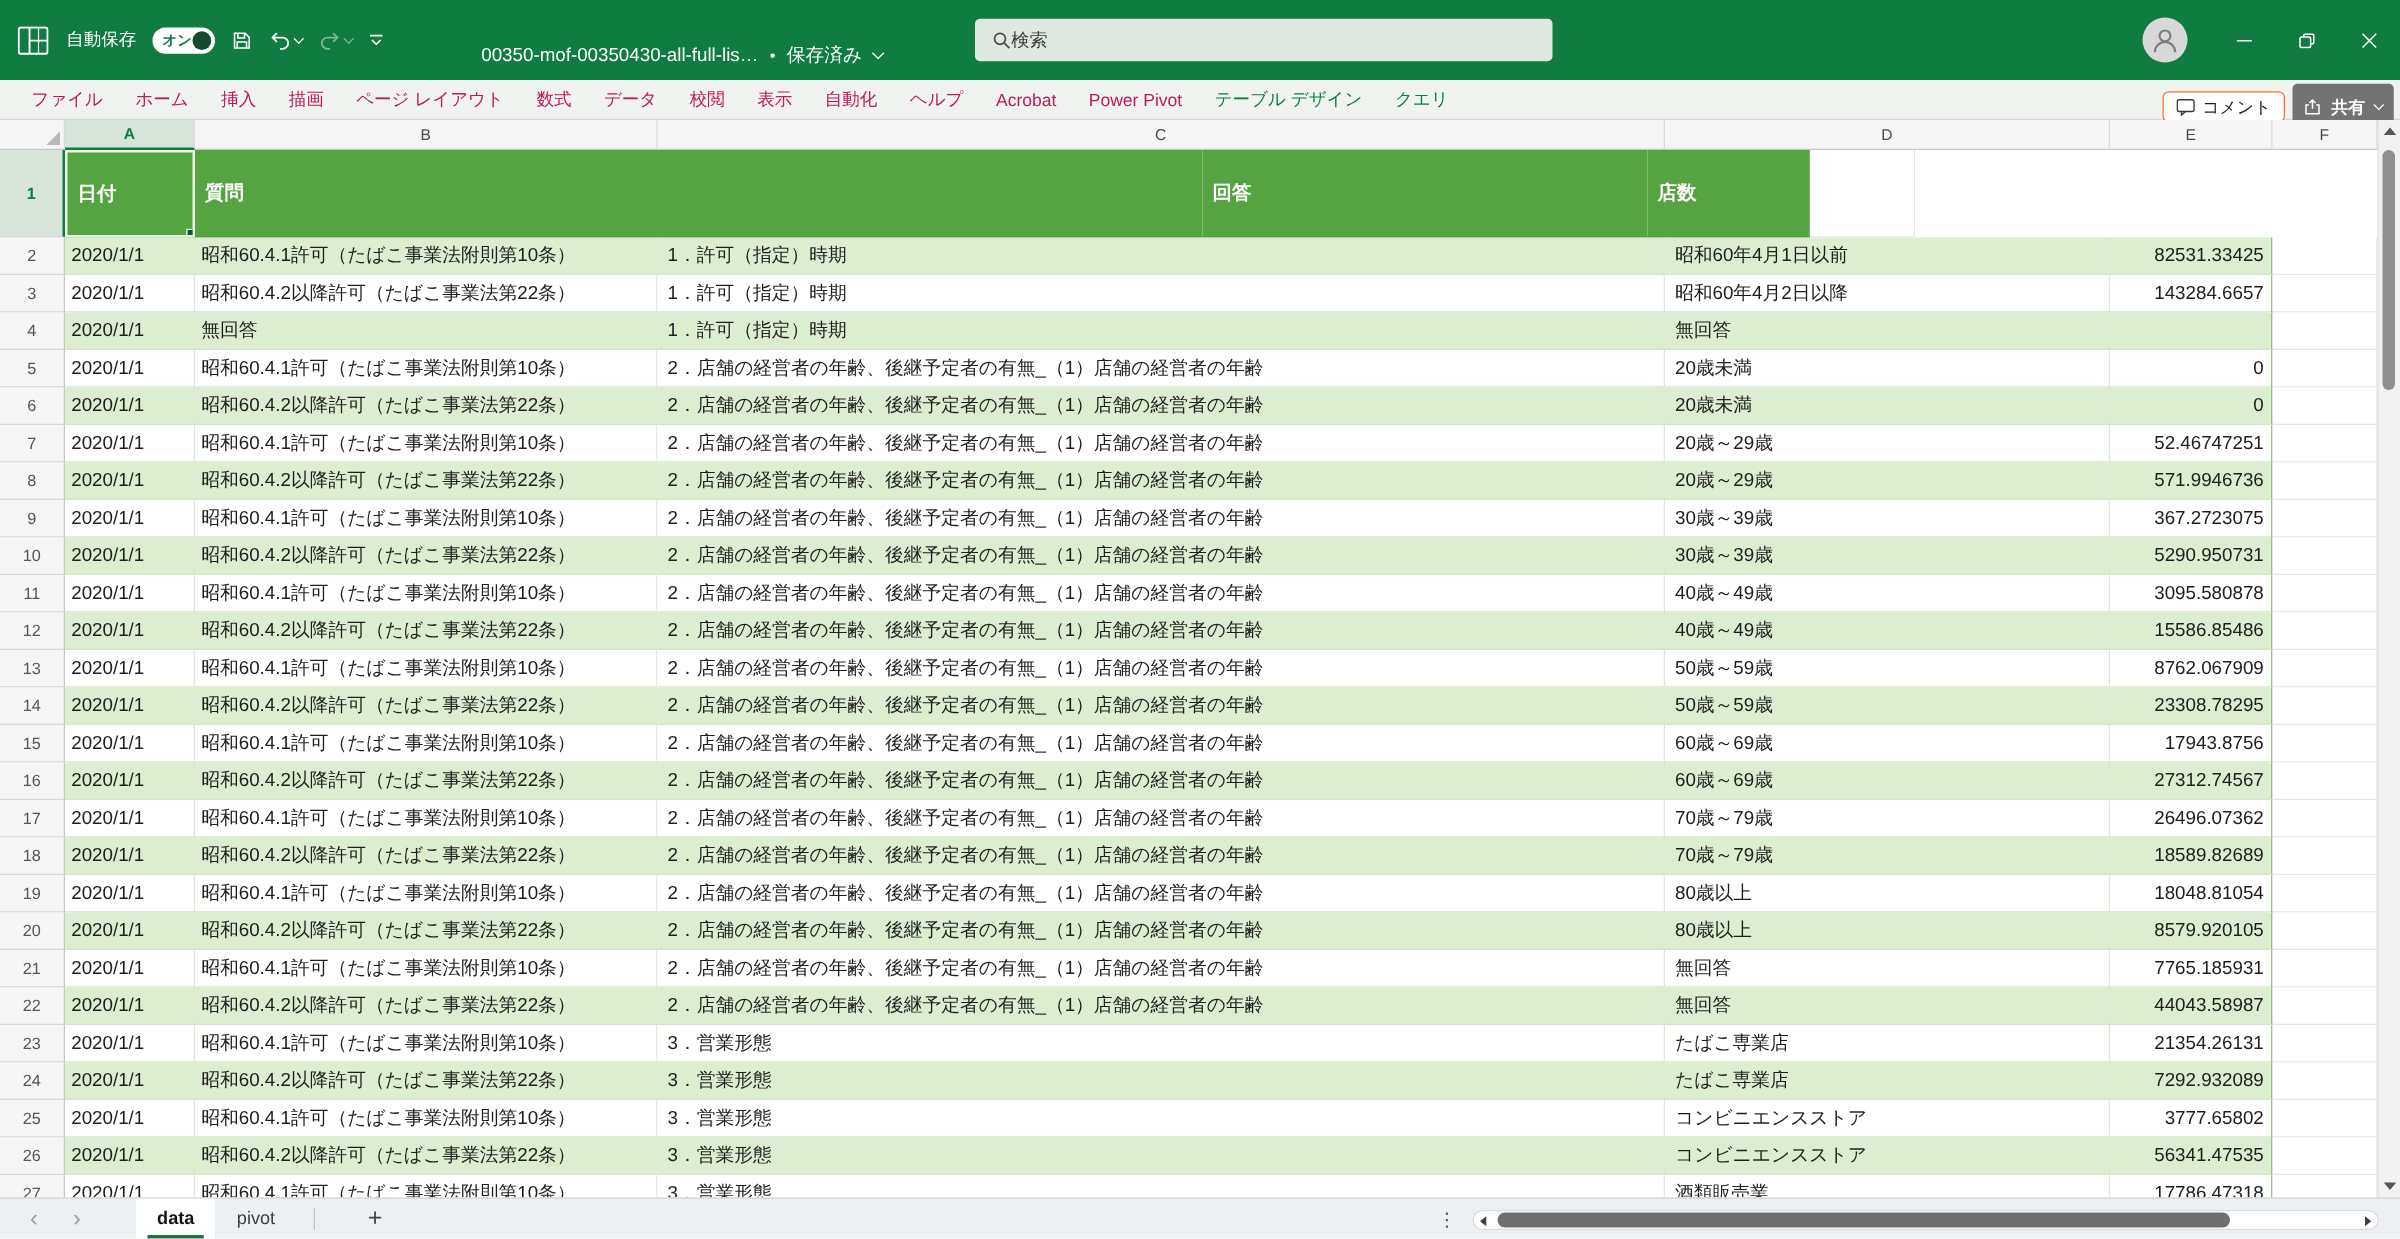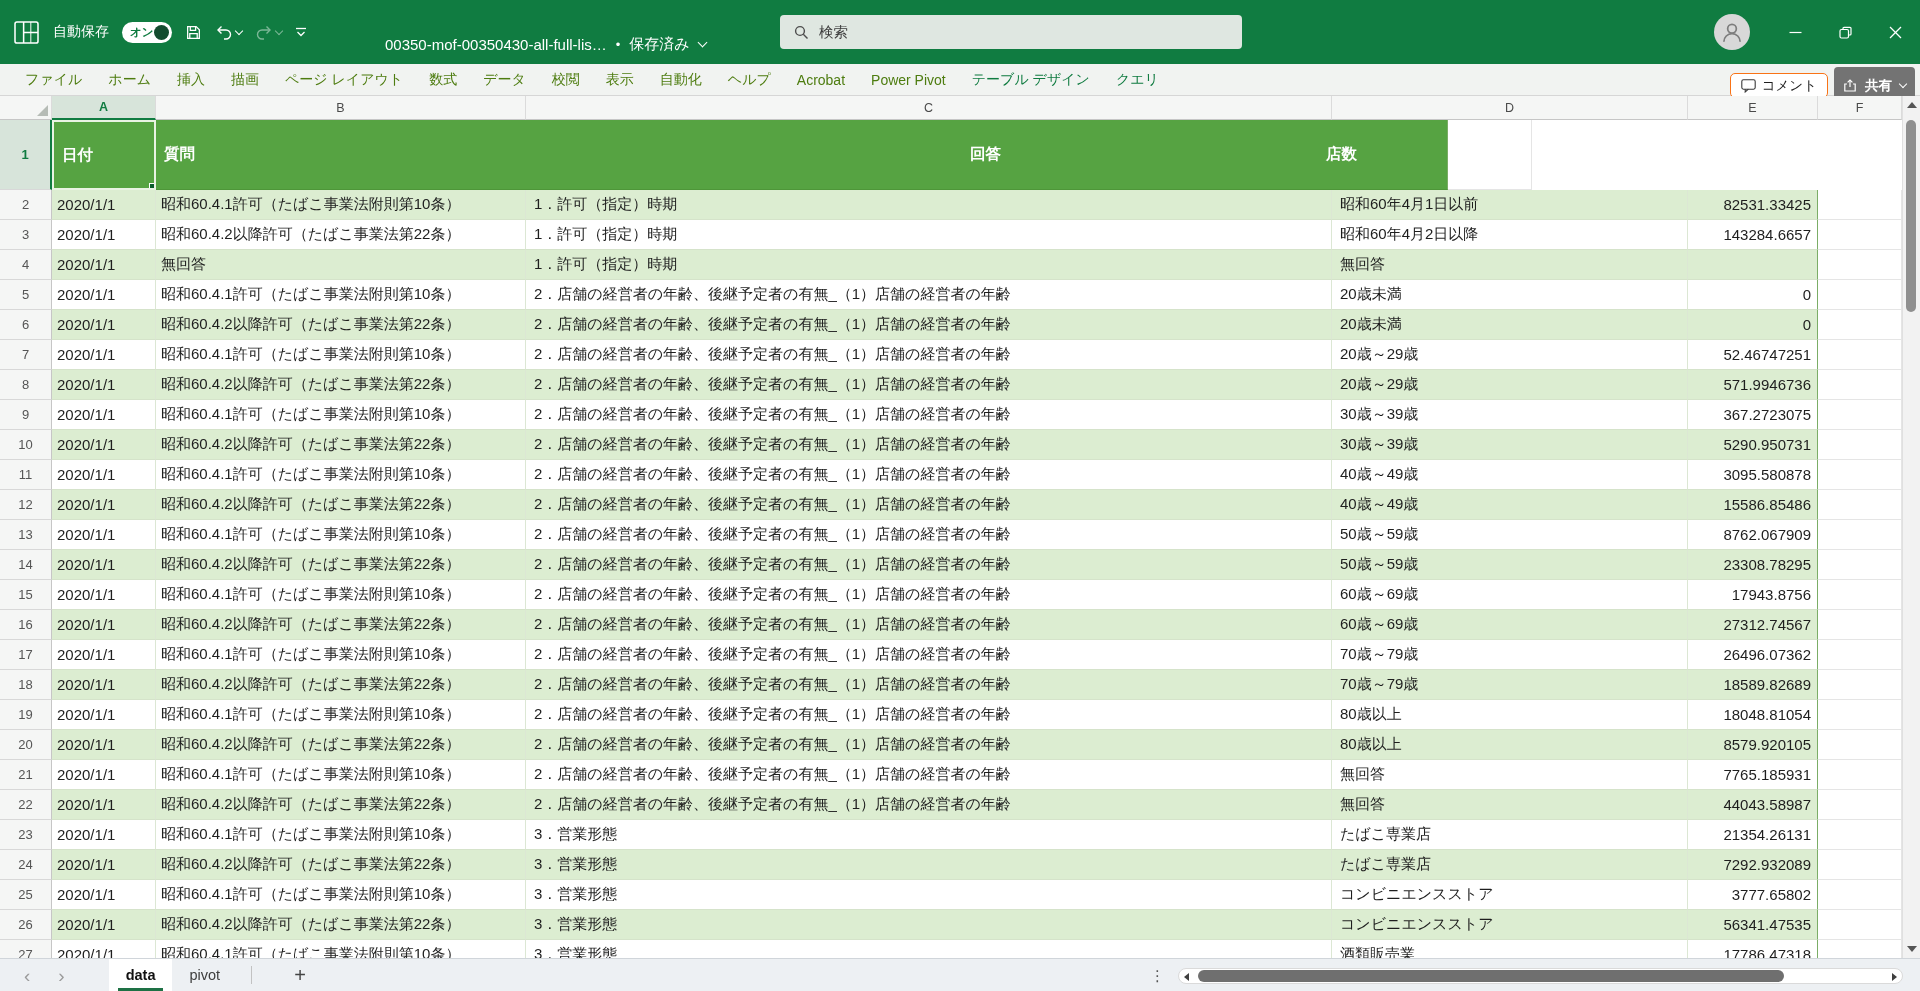--- a/index.html
+++ b/index.html
@@ -13,30 +13,30 @@
   .autosave-label{font-size:14px;color:#fff;}
   .toggle{width:50px;height:21px;background:#fff;border-radius:11px;display:flex;align-items:center;padding:0 3px;box-sizing:border-box;cursor:pointer;}
   .toggle .on-label{font-size:11.5px;font-weight:700;color:#0F7B40;margin-left:5px;}
   .toggle .knob{width:15px;height:15px;border-radius:50%;background:#124B2E;margin-left:auto;}
   .tb-btn{display:flex;align-items:center;gap:3px;color:#fff;}
   .tb-btn.dim{opacity:.45;}
   .chev{width:6px;height:6px;border-right:1.4px solid currentColor;border-bottom:1.4px solid currentColor;transform:rotate(45deg);display:inline-block;margin-top:-3px;}
   .chev.small{width:5px;height:5px;}
   .tb-title{position:absolute;left:385px;top:12px;height:64px;display:flex;align-items:center;gap:9px;font-size:15px;color:#fff;white-space:nowrap;}
   .tb-title .dot{font-size:13px;}
-  .searchbox{position:absolute;left:780px;top:15px;width:462px;height:34px;background:#DFE7E1;border-radius:4px;display:flex;align-items:center;gap:10px;padding-left:14px;box-sizing:border-box;cursor:text;}
+  .searchbox{position:absolute;left:780px;top:15px;width:462px;height:34px;background:#DFE7E1;border-radius:4px;display:flex;align-items:center;padding-left:14px;box-sizing:border-box;cursor:text;}
   .searchbox .ph{font-size:14.5px;color:#3b3b3b;}
   .tb-right{position:absolute;right:0;top:0;height:64px;display:flex;align-items:center;}
   .avatar{width:36px;height:36px;border-radius:50%;background:#D8D8D8;display:flex;align-items:center;justify-content:center;margin-right:20px;overflow:hidden;}
   .winbtn{width:50px;height:64px;display:flex;align-items:center;justify-content:center;cursor:pointer;}
 
   
   .ribbon{position:absolute;top:64px;left:0;right:0;height:32px;background:#F1F3F1;border-bottom:1px solid #D6D6D6;display:flex;align-items:center;box-sizing:border-box;}
   .rtabs{display:flex;align-items:center;margin-left:12px;height:100%;}
-  .rtab{padding:0 13px;font-size:14px;color:#4d7c0f;height:100%;display:flex;align-items:center;cursor:pointer;white-space:nowrap;}
+  .rtab{padding:0 13px;font-size:14px;color:#be185d;height:100%;display:flex;align-items:center;cursor:pointer;white-space:nowrap;}
   .rtab.ctx{color:#0F7B40;}
   .ribbon-right{position:absolute;right:5px;top:3px;display:flex;gap:6px;align-items:center;}
   .comments-btn{display:flex;align-items:center;gap:6px;background:#fff;border:1px solid #f97316;border-radius:5px;height:25px;padding:0 10px;font-size:13.5px;color:#1e1e1e;box-sizing:border-box;cursor:pointer;}
   .share-btn{display:flex;align-items:center;gap:8px;background:#737373;border:none;border-radius:4px;height:37px;padding:0 9px;font-size:13.5px;color:#fff;font-weight:600;box-sizing:border-box;cursor:pointer;}
 
   
   .colhdrs{position:absolute;top:96px;left:0;right:18px;height:24px;display:flex;background:#F5F6F5;}
   .corner{width:52px;flex:none;border-right:1px solid #DBDBDB;border-bottom:1px solid #C6C6C6;position:relative;box-sizing:border-box;background:#F5F6F5;cursor:pointer;}
   .corner::after{content:'';position:absolute;right:3px;bottom:3px;width:0;height:0;border-left:11px solid transparent;border-bottom:11px solid #B6BCB6;}
   .colhdr{border-right:1px solid #DBDBDB;border-bottom:1px solid #C6C6C6;display:flex;align-items:center;justify-content:center;font-size:12.5px;color:#4a4a4a;box-sizing:border-box;flex:none;cursor:pointer;}

